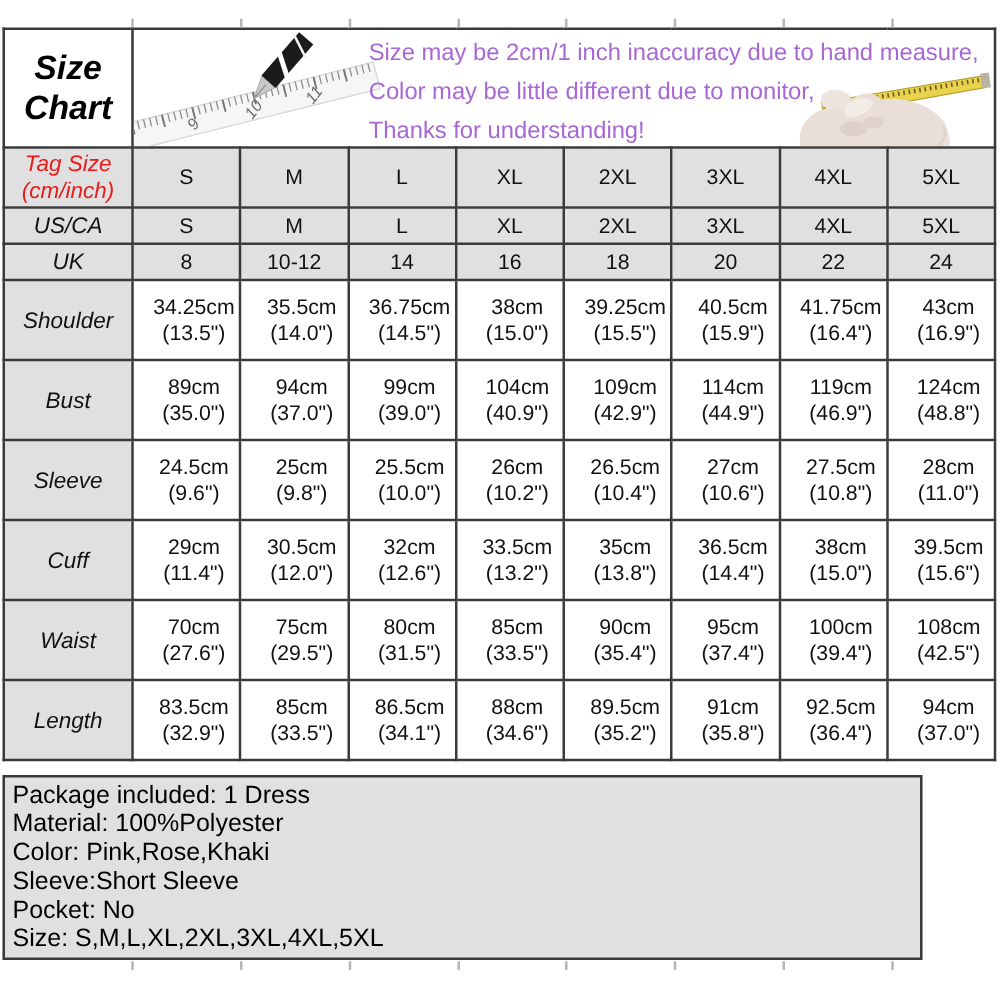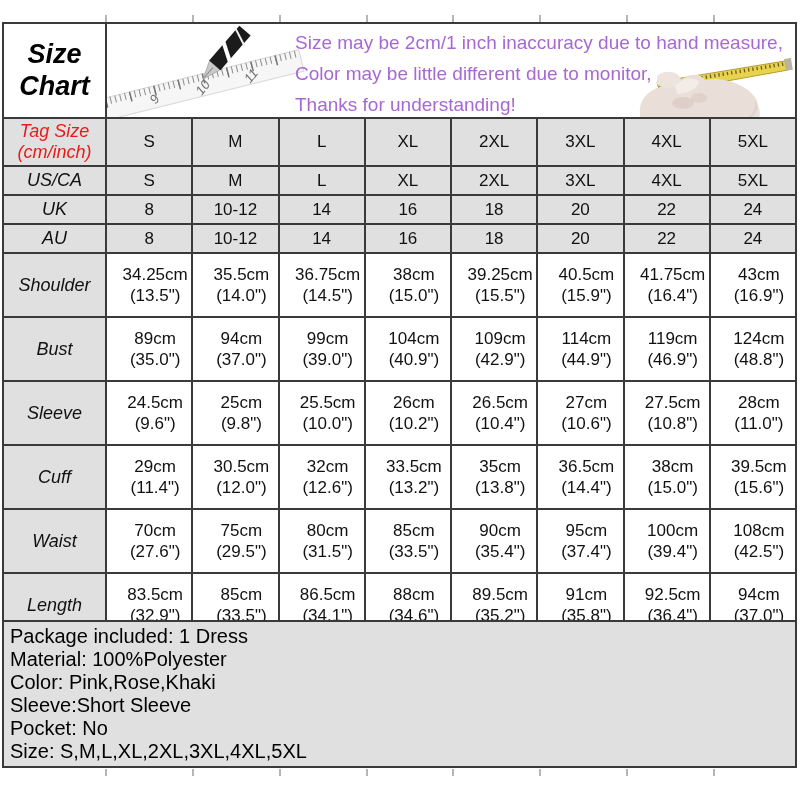--- a/index.html
+++ b/index.html
@@ -36,21 +36,21 @@
   .hero .ruler-svg{left:0;width:200px;height:93px;}
   .hero .hand-svg{right:0;width:168px;height:93px;}
   .notes{
     position:absolute;left:188px;top:9px;text-align:left;
     color:#a868d4;font-size:19px;
   }
   .notes p{margin:0 0 11px 0;line-height:20px;white-space:nowrap;}
   svg text{font-family:"Liberation Sans", sans-serif;}
   
   .footer-box{
-    position:absolute;left:2px;top:620px;width:795px;height:148px;
+    position:absolute;left:2px;top:620px;width:736px;height:148px;
     background:#e0e0e0;border:2px solid #3a3a3a;box-sizing:border-box;
     padding:3px 0 0 6px;text-align:left;
   }
   .footer-line{font-size:20px;line-height:23px;color:#000;}
   
   .nub{position:absolute;width:2px;height:7px;background:#b5b5b5;}
 </style>
 </head>
 <body>
 
@@ -146,31 +146,20 @@
           <th>UK</th>
           <td>8</td>
           <td>10-12</td>
           <td>14</td>
           <td>16</td>
           <td>18</td>
           <td>20</td>
           <td>22</td>
           <td>24</td>
         </tr>
-        <tr class="r-simple">
-          <th>AU</th>
-          <td>8</td>
-          <td>10-12</td>
-          <td>14</td>
-          <td>16</td>
-          <td>18</td>
-          <td>20</td>
-          <td>22</td>
-          <td>24</td>
-        </tr>
         <tr class="r-measure">
           <th>Shoulder</th>
           <td>
             <div>34.25cm</div>
             <div>(13.5")</div>
           </td>
           <td>
             <div>35.5cm</div>
             <div>(14.0")</div>
           </td>

